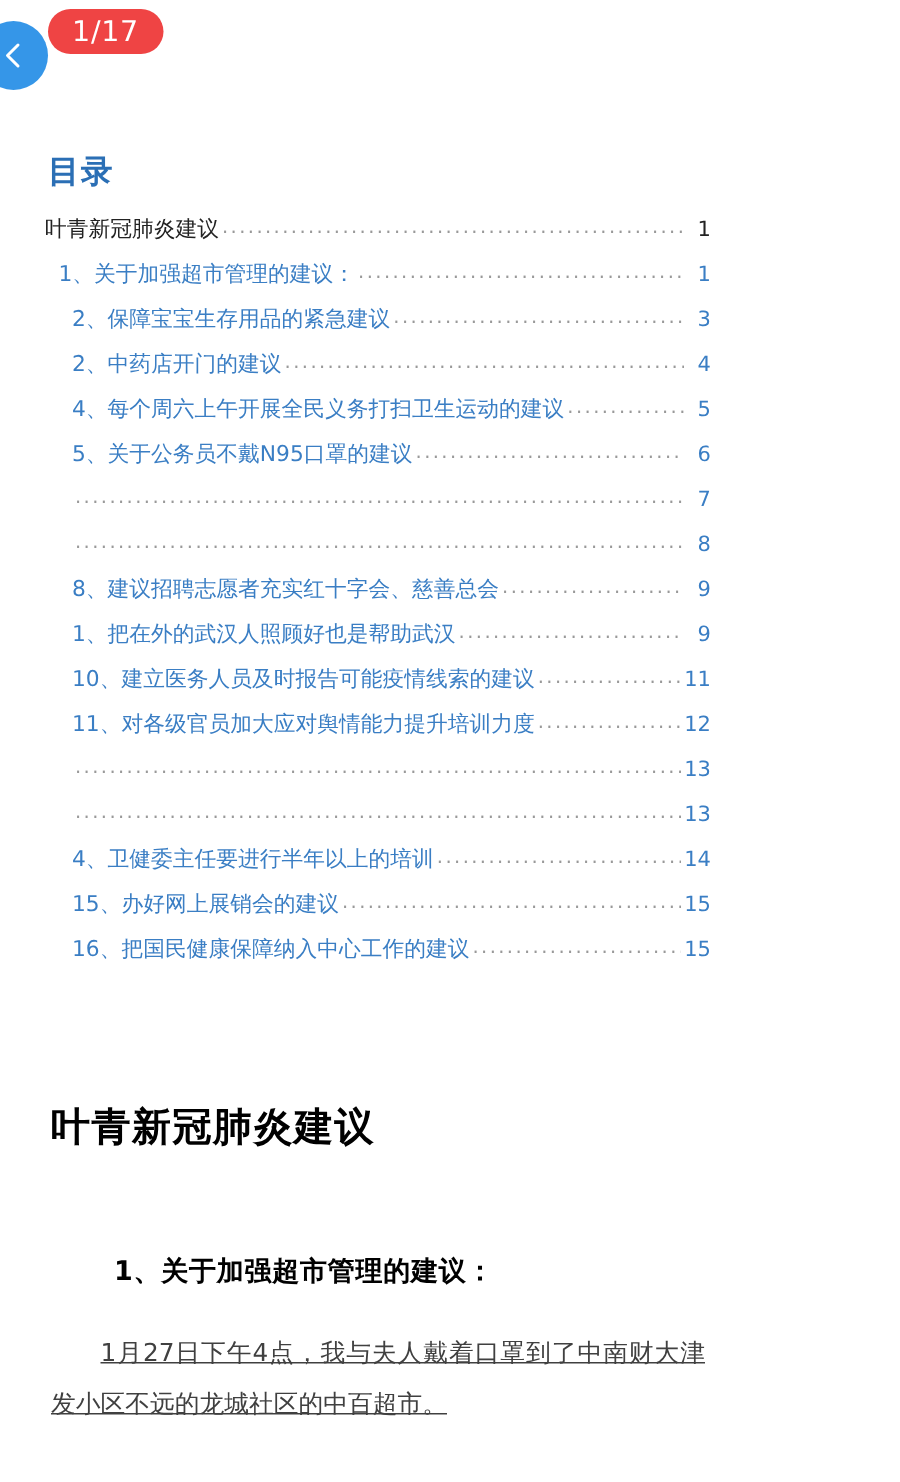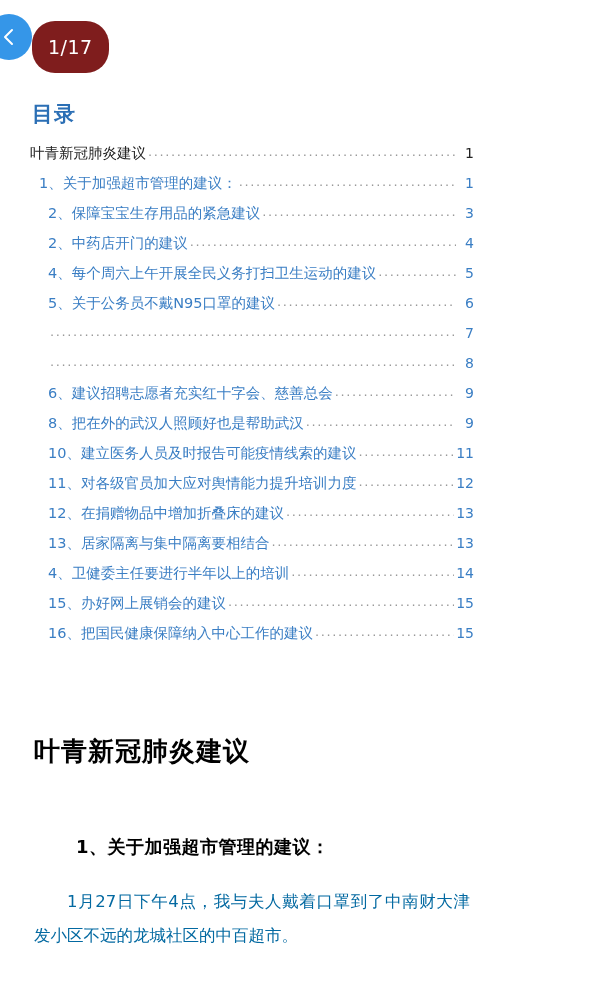--- a/index.html
+++ b/index.html
@@ -40,26 +40,26 @@
     background: #3596e8;
     display: flex;
     align-items: center;
     justify-content: center;
     cursor: pointer;
   }
   .back-btn svg { display: block; }
   .page-pill {
     position: absolute;
     left: 32px;
-    top: 21px;
-    height: 52px;
+    top: 6px;
+    height: 30px;
     min-width: 76px;
     padding: 0 16px;
     border-radius: 23px;
-    background: #7f1d1d;
+    background: #ef4444;
     color: #ffffff;
     font-size: 19px;
     display: flex;
     align-items: center;
     justify-content: center;
     letter-spacing: 0.5px;
   }
 
   
   .crop-mark {
@@ -147,24 +147,25 @@
   .doc-h2 {
     font-size: 18px;
     font-weight: bold;
     color: #000000;
     margin: 66px 0 0 46px;
     letter-spacing: 0.5px;
   }
   .doc-p {
     font-size: 16.5px;
     line-height: 34px;
-    color: #0369a1;
+    color: #404040;
     margin: 26px 4px 0 4px;
     text-indent: 33px;
     text-align: justify;
+    text-decoration: underline;
   }
 
   
   .scroll-indicator {
     position: absolute;
     right: 1px;
     top: 120px;
     width: 3px;
     height: 220px;
     border-radius: 2px;
@@ -222,51 +223,49 @@
         <span class="toc-dots">...................................................................................................................................</span>
         <span class="toc-page">7</span>
       </div>
 
       <div class="toc-row lvl3">
         <span class="toc-dots">...................................................................................................................................</span>
         <span class="toc-page">8</span>
       </div>
 
       <div class="toc-row lvl3">
-        <span class="toc-label">6、建议招聘志愿者充实红十字会、慈善总会</span>
+        <span class="toc-label">8、建议招聘志愿者充实红十字会、慈善总会</span>
         <span class="toc-dots">...................................................................................................................................</span>
         <span class="toc-page">9</span>
       </div>
 
       <div class="toc-row lvl3">
-        <span class="toc-label">8、把在外的武汉人照顾好也是帮助武汉</span>
+        <span class="toc-label">1、把在外的武汉人照顾好也是帮助武汉</span>
         <span class="toc-dots">...................................................................................................................................</span>
         <span class="toc-page">9</span>
       </div>
 
       <div class="toc-row lvl3">
         <span class="toc-label">10、建立医务人员及时报告可能疫情线索的建议</span>
         <span class="toc-dots">...................................................................................................................................</span>
         <span class="toc-page">11</span>
       </div>
 
       <div class="toc-row lvl3">
         <span class="toc-label">11、对各级官员加大应对舆情能力提升培训力度</span>
         <span class="toc-dots">...................................................................................................................................</span>
         <span class="toc-page">12</span>
       </div>
 
       <div class="toc-row lvl3">
-        <span class="toc-label">12、在捐赠物品中增加折叠床的建议</span>
         <span class="toc-dots">...................................................................................................................................</span>
         <span class="toc-page">13</span>
       </div>
 
       <div class="toc-row lvl3">
-        <span class="toc-label">13、居家隔离与集中隔离要相结合</span>
         <span class="toc-dots">...................................................................................................................................</span>
         <span class="toc-page">13</span>
       </div>
 
       <div class="toc-row lvl3">
         <span class="toc-label">4、卫健委主任要进行半年以上的培训</span>
         <span class="toc-dots">...................................................................................................................................</span>
         <span class="toc-page">14</span>
       </div>
 

